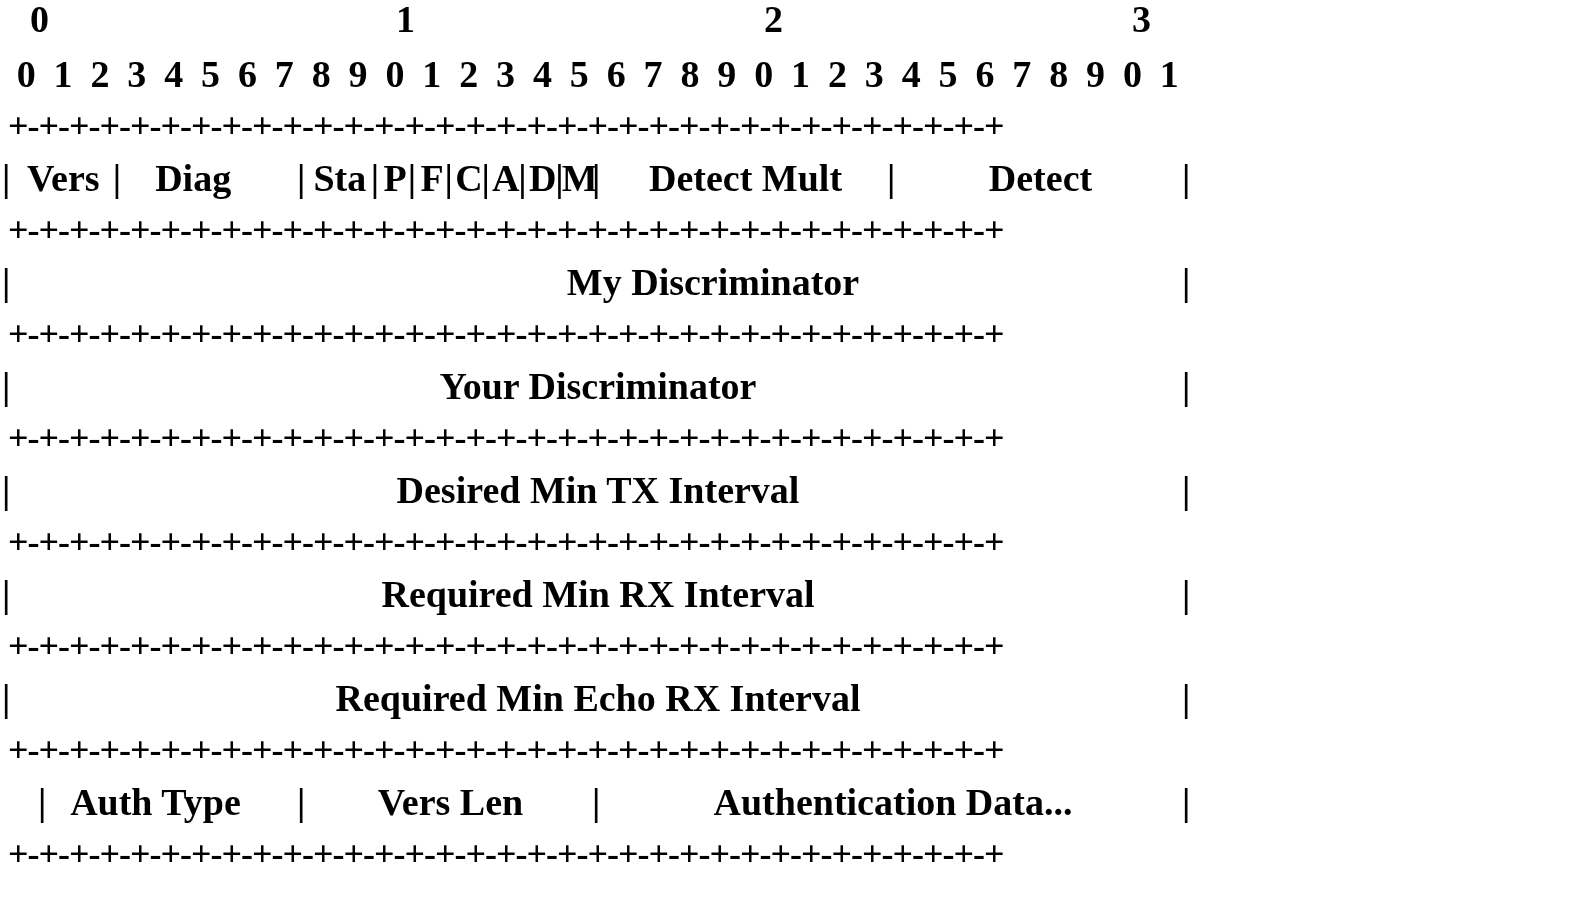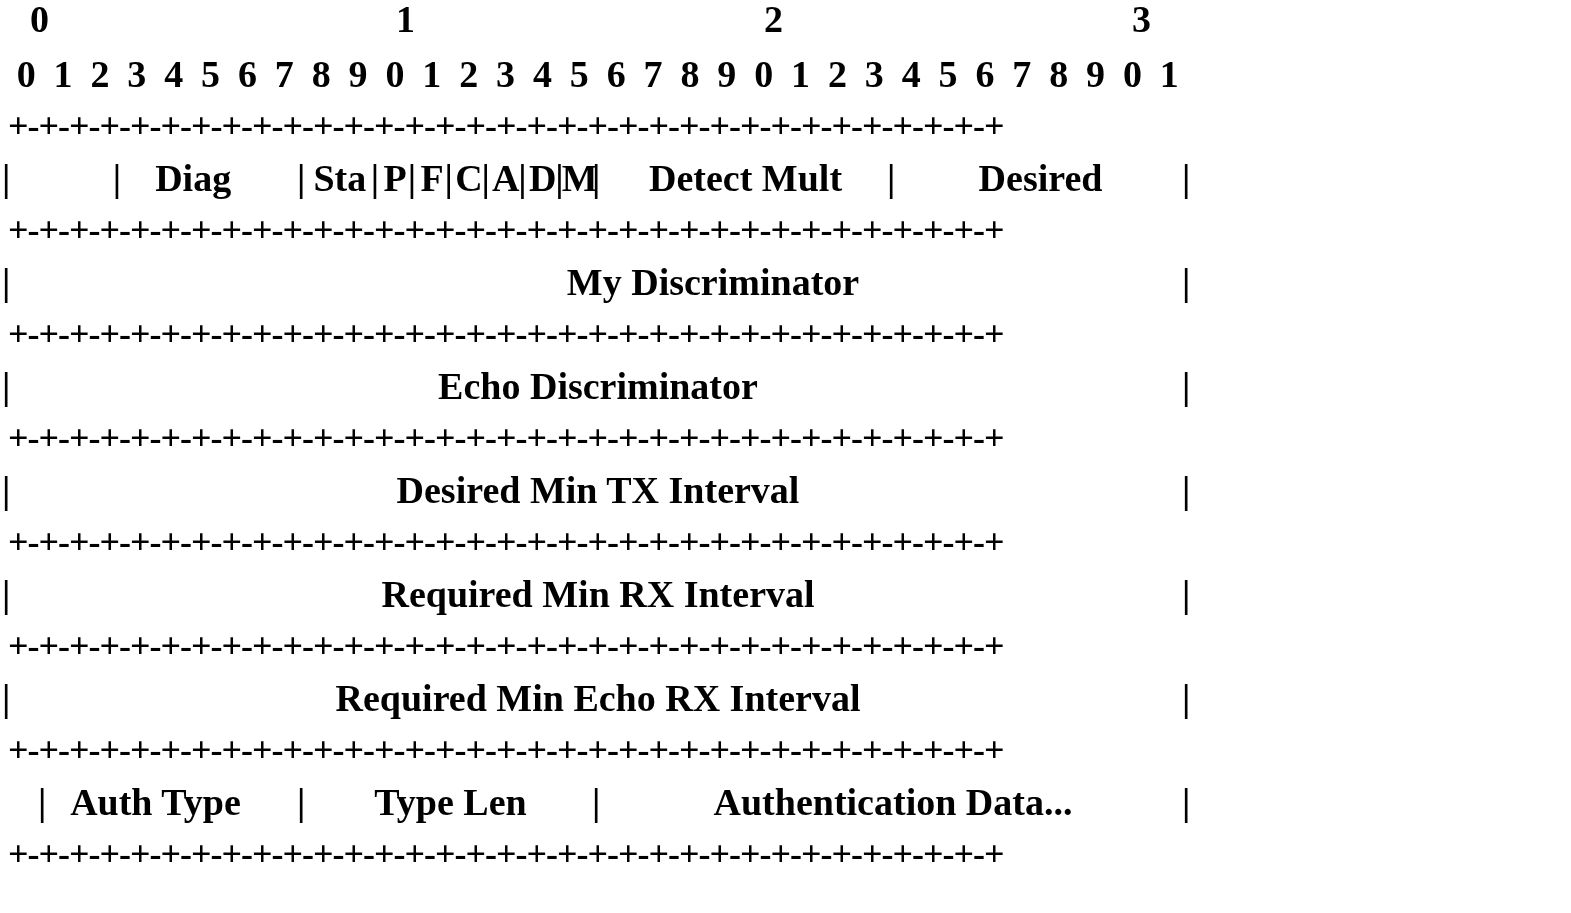--- a/index.html
+++ b/index.html
@@ -124,54 +124,55 @@
       <span class="bit">8</span>
       <span class="bit">9</span>
       <span class="bit">0</span>
       <span class="bit">1</span>
     </div>
 
     <div class="sep"><span class="ascii">+-+-+-+-+-+-+-+-+-+-+-+-+-+-+-+-+-+-+-+-+-+-+-+-+-+-+-+-+-+-+-+-+</span></div>
 
     <div class="fieldrow" id="fieldrow-0">
         <div class="bar" style="left: -6px;">|</div>
+        <div class="field" style="left: 0px; width: 110.625px;">Vers</div>
         <div class="bar" style="left: 104.625px;">|</div>
         <div class="field" style="left: 110.625px; width: 149px;">Diag</div>
         <div class="bar" style="left: 289px;">|</div>
         <div class="field" style="left: 295px; width: 73.75px;">Sta</div>
         <div class="bar" style="left: 362.75px;">|</div>
         <div class="field" style="left: 368.75px; width: 36.875px;">P</div>
         <div class="bar" style="left: 399.625px;">|</div>
         <div class="field" style="left: 405.625px; width: 36.875px;">F</div>
         <div class="bar" style="left: 436.5px;">|</div>
         <div class="field" style="left: 442.5px; width: 36.875px;">C</div>
         <div class="bar" style="left: 473.375px;">|</div>
         <div class="field" style="left: 479.375px; width: 36.875px;">A</div>
         <div class="bar" style="left: 510.25px;">|</div>
         <div class="field" style="left: 516.25px; width: 36.875px;">D</div>
         <div class="bar" style="left: 547.125px;">|</div>
         <div class="field" style="left: 553.125px; width: 36.875px;">M</div>
         <div class="bar" style="left: 584px;">|</div>
         <div class="field" style="left: 590px; width: 295px;">Detect Mult</div>
         <div class="bar" style="left: 879px;">|</div>
-        <div class="field" style="left: 885px; width: 295px;">Desired</div>
+        <div class="field" style="left: 885px; width: 295px;">Detect</div>
         <div class="bar" style="left: 1174px;">|</div>
       </div>
     <div class="sep"><span class="ascii">+-+-+-+-+-+-+-+-+-+-+-+-+-+-+-+-+-+-+-+-+-+-+-+-+-+-+-+-+-+-+-+-+</span></div>
 
     <div class="fieldrow" id="fieldrow-1">
         <div class="bar" style="left: -6px;">|</div>
         <div class="field" style="left: 0px; width: 1410px;">My Discriminator</div>
         <div class="bar" style="left: 1174px;">|</div>
       </div>
     <div class="sep"><span class="ascii">+-+-+-+-+-+-+-+-+-+-+-+-+-+-+-+-+-+-+-+-+-+-+-+-+-+-+-+-+-+-+-+-+</span></div>
 
     <div class="fieldrow" id="fieldrow-2">
         <div class="bar" style="left: -6px;">|</div>
-        <div class="field" style="left: 0px; width: 1180px;">Echo Discriminator</div>
+        <div class="field" style="left: 0px; width: 1180px;">Your Discriminator</div>
         <div class="bar" style="left: 1174px;">|</div>
       </div>
     <div class="sep"><span class="ascii">+-+-+-+-+-+-+-+-+-+-+-+-+-+-+-+-+-+-+-+-+-+-+-+-+-+-+-+-+-+-+-+-+</span></div>
 
     <div class="fieldrow" id="fieldrow-3">
         <div class="bar" style="left: -6px;">|</div>
         <div class="field" style="left: 0px; width: 1180px;">Desired Min TX Interval</div>
         <div class="bar" style="left: 1174px;">|</div>
       </div>
     <div class="sep"><span class="ascii">+-+-+-+-+-+-+-+-+-+-+-+-+-+-+-+-+-+-+-+-+-+-+-+-+-+-+-+-+-+-+-+-+</span></div>
@@ -187,21 +188,21 @@
         <div class="bar" style="left: -6px;">|</div>
         <div class="field" style="left: 0px; width: 1180px;">Required Min Echo RX Interval</div>
         <div class="bar" style="left: 1174px;">|</div>
       </div>
     <div class="sep"><span class="ascii">+-+-+-+-+-+-+-+-+-+-+-+-+-+-+-+-+-+-+-+-+-+-+-+-+-+-+-+-+-+-+-+-+</span></div>
 
     <div class="fieldrow" id="fieldrow-6">
         <div class="bar" style="left: 30px;">|</div>
         <div class="field" style="left: 0px; width: 295px;">Auth Type</div>
         <div class="bar" style="left: 289px;">|</div>
-        <div class="field" style="left: 295px; width: 295px;">Type Len</div>
+        <div class="field" style="left: 295px; width: 295px;">Vers Len</div>
         <div class="bar" style="left: 584px;">|</div>
         <div class="field" style="left: 590px; width: 590px; text-align: center;">Authentication Data...</div>
         <div class="bar" style="left: 1174px;">|</div>
       </div>
     <div class="sep"><span class="ascii">+-+-+-+-+-+-+-+-+-+-+-+-+-+-+-+-+-+-+-+-+-+-+-+-+-+-+-+-+-+-+-+-+</span></div>
 
   </div>
 </div>
 
 </body></html>

